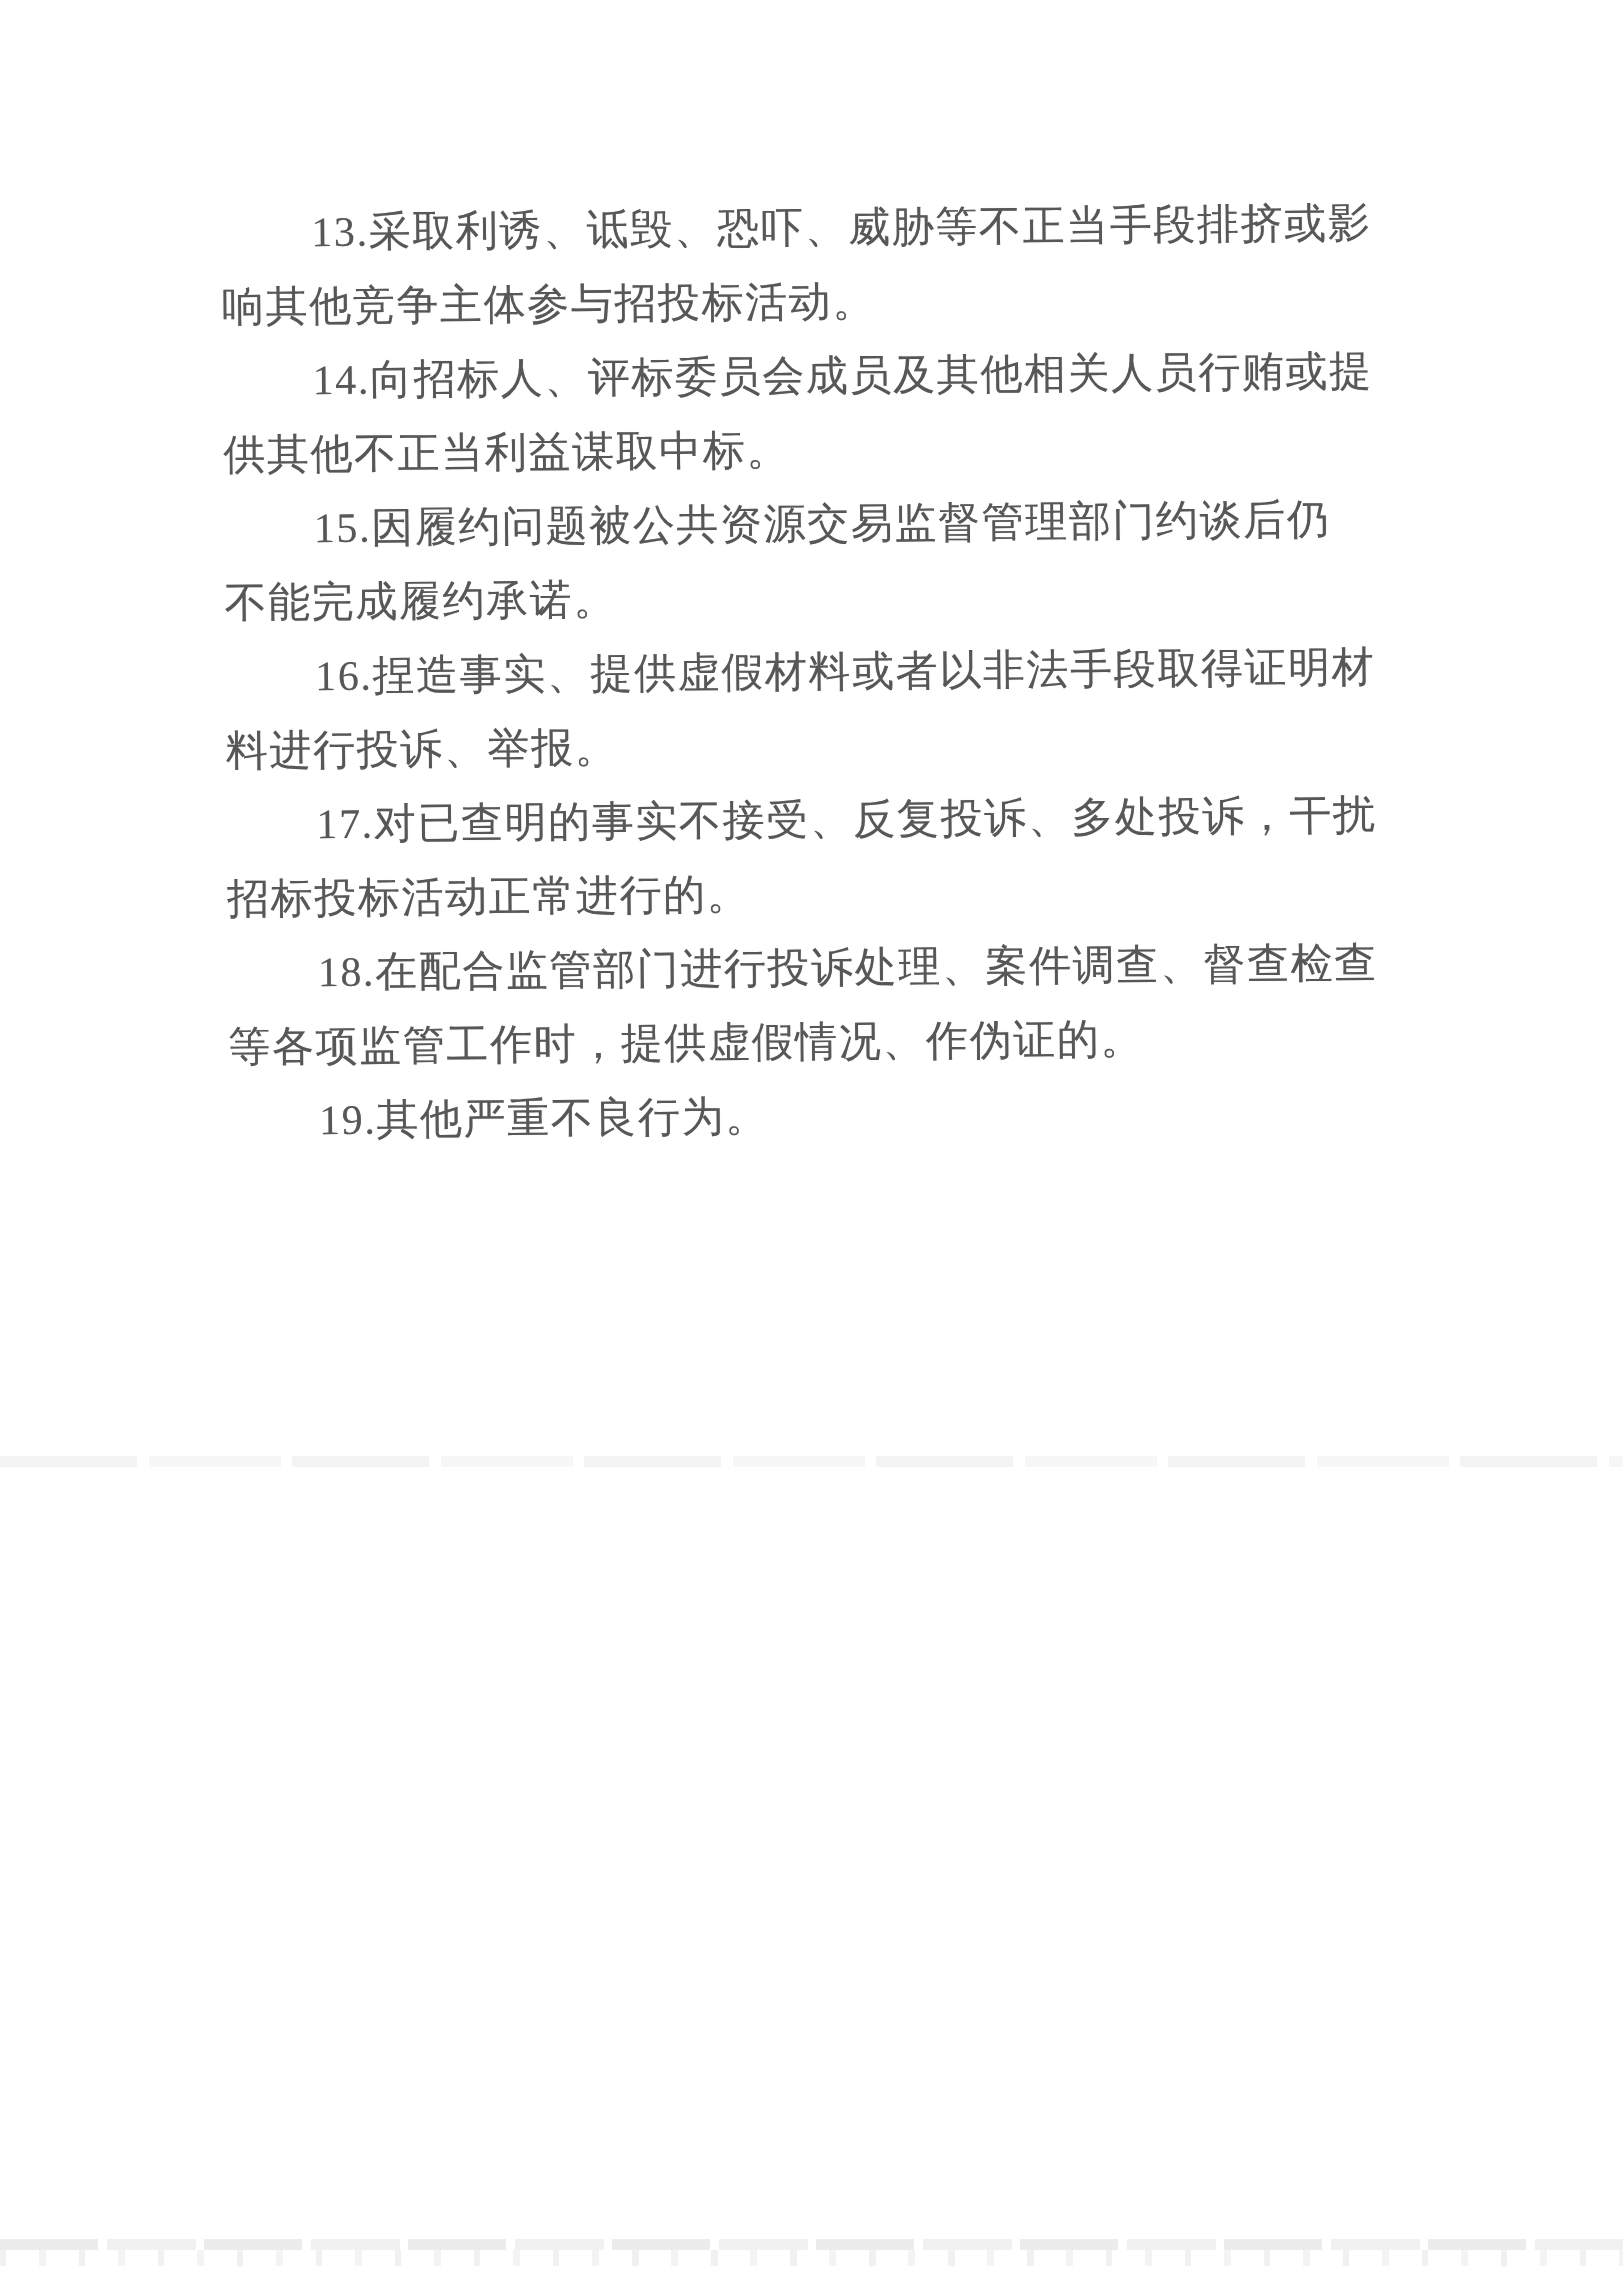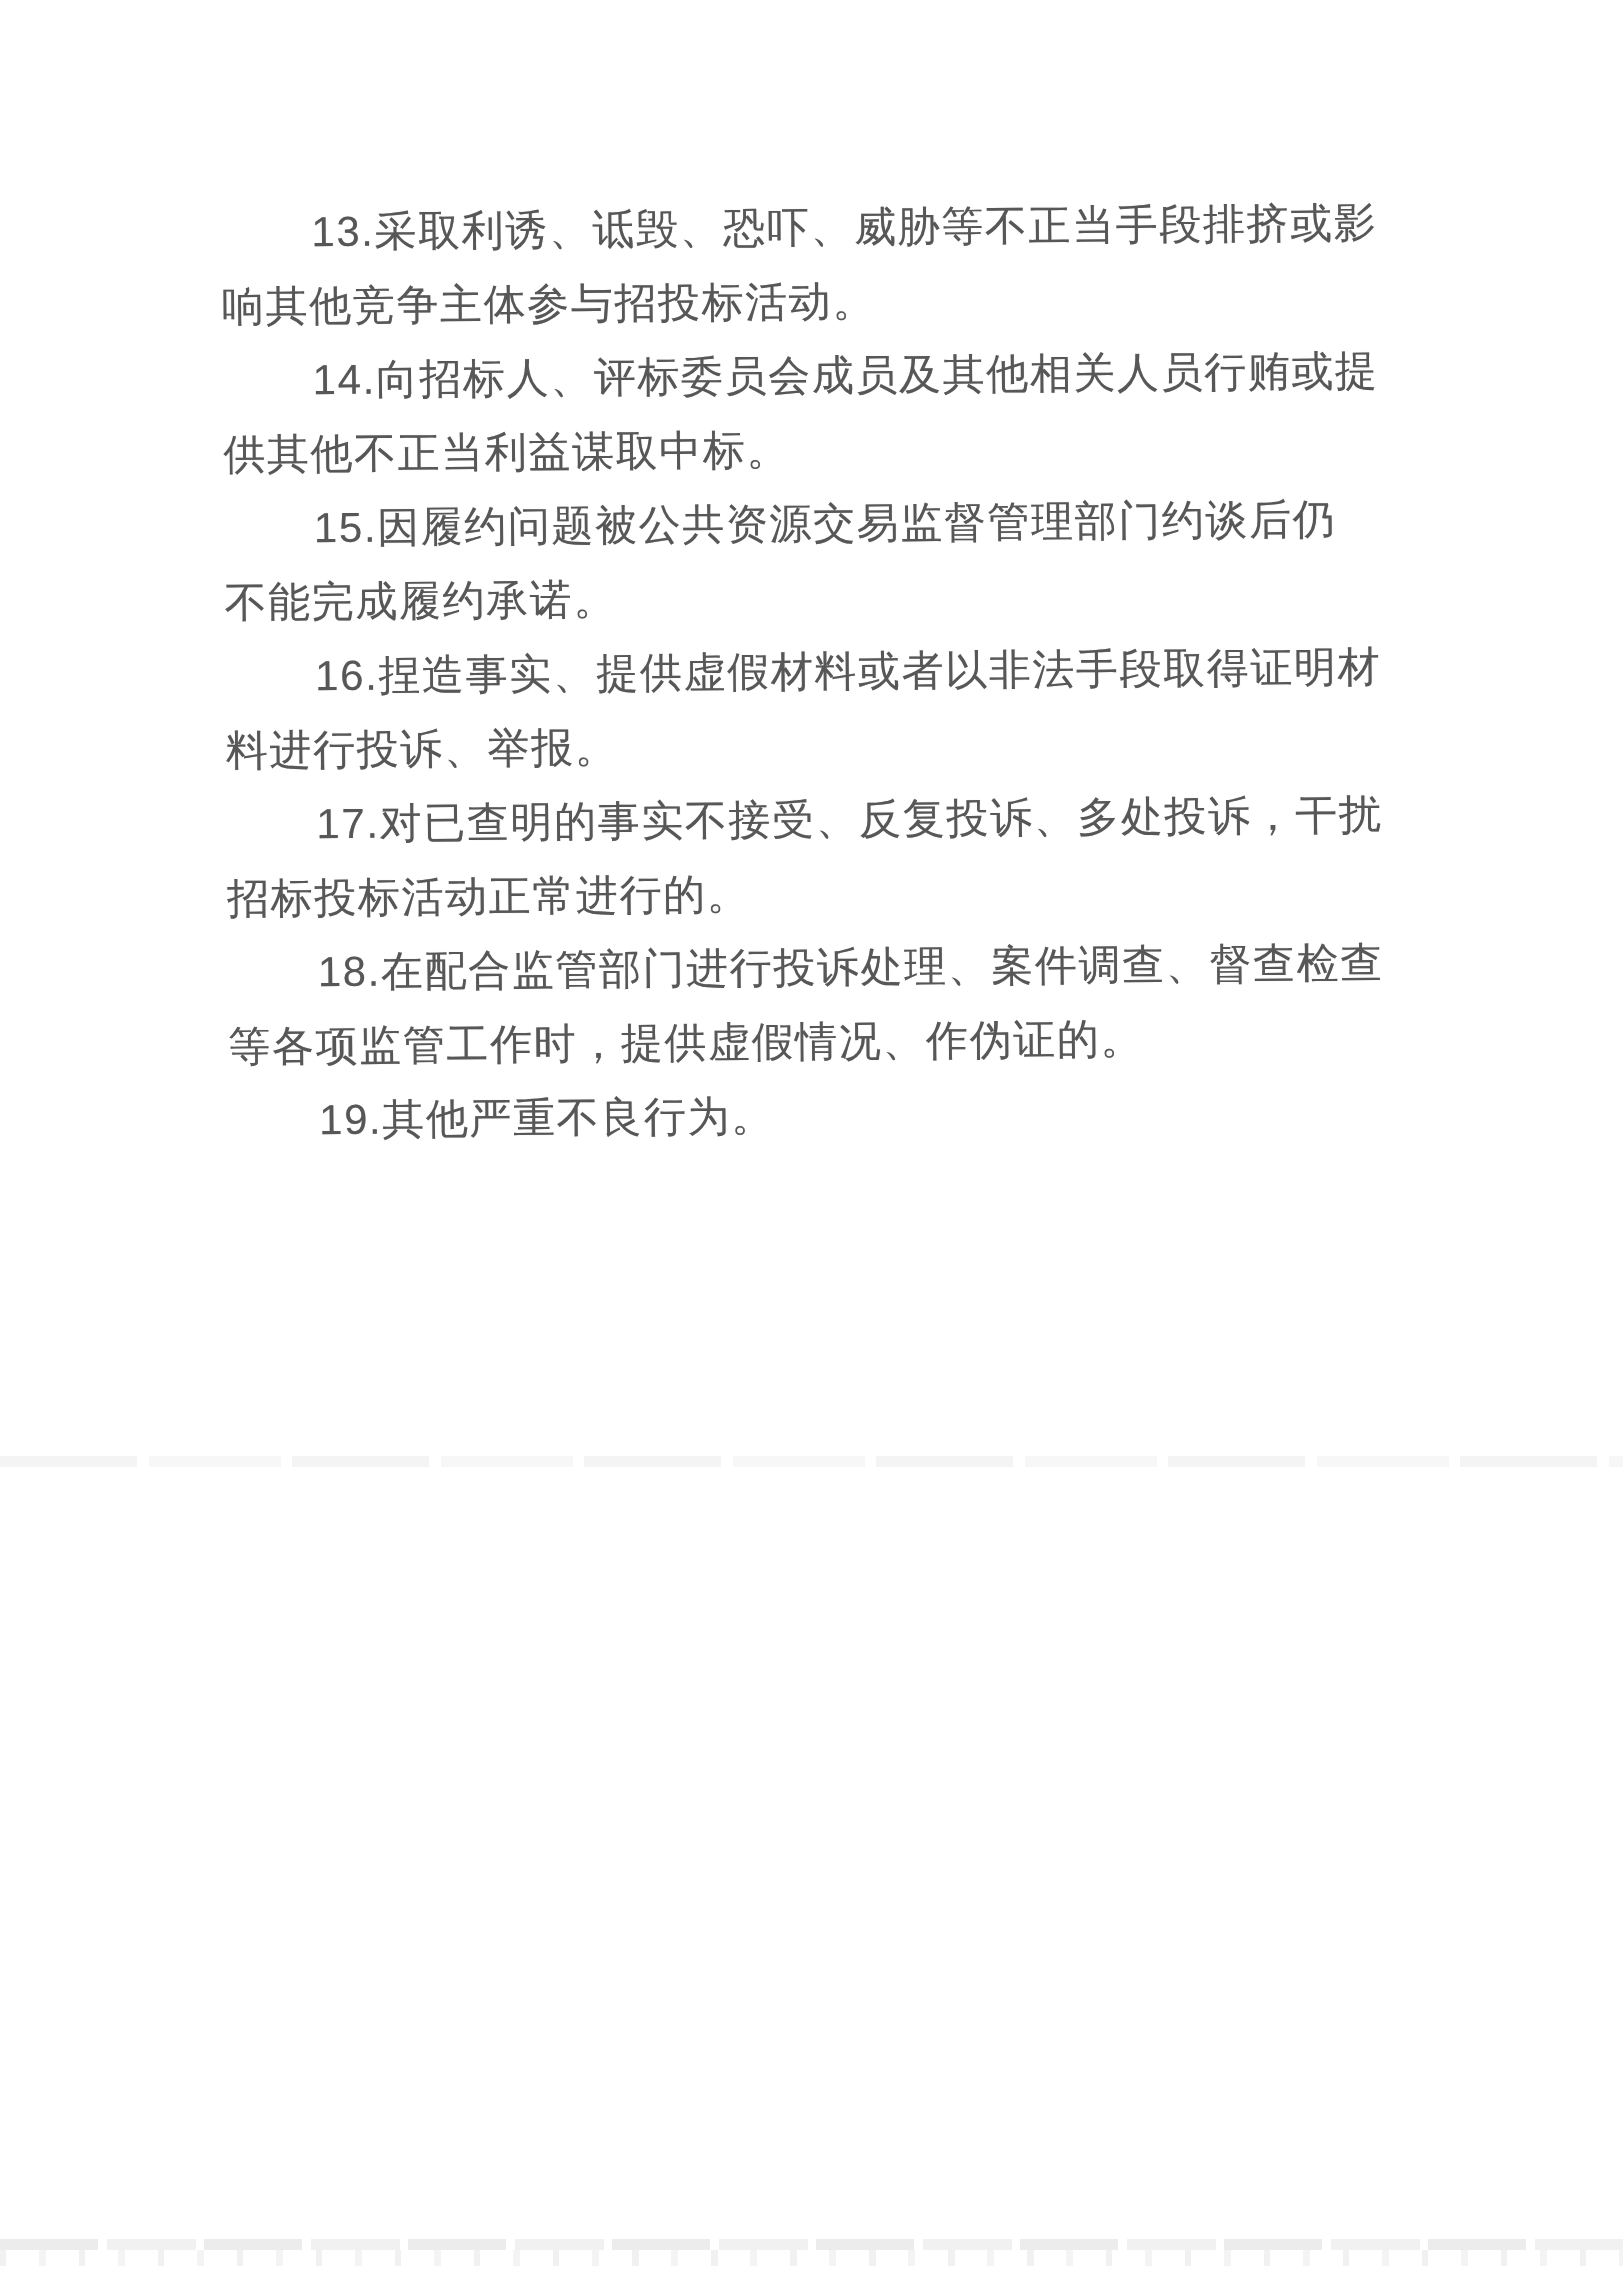--- a/index.html
+++ b/index.html
@@ -6,21 +6,21 @@
     margin: 0;
     padding: 0;
     background: #ffffff;
   }
   .page {
     position: relative;
     width: 1624px;
     height: 2295px;
     background: #ffffff;
     overflow: hidden;
-    font-family: Liberation Sans, sans-serif;
+    font-family: Liberation Serif, serif;
   }
   .text-block {
     position: absolute;
     left: 221px;
     top: 196px;
     transform: rotate(-0.5deg);
     transform-origin: 0 0;
     color: #575757;
   }
   .line {

